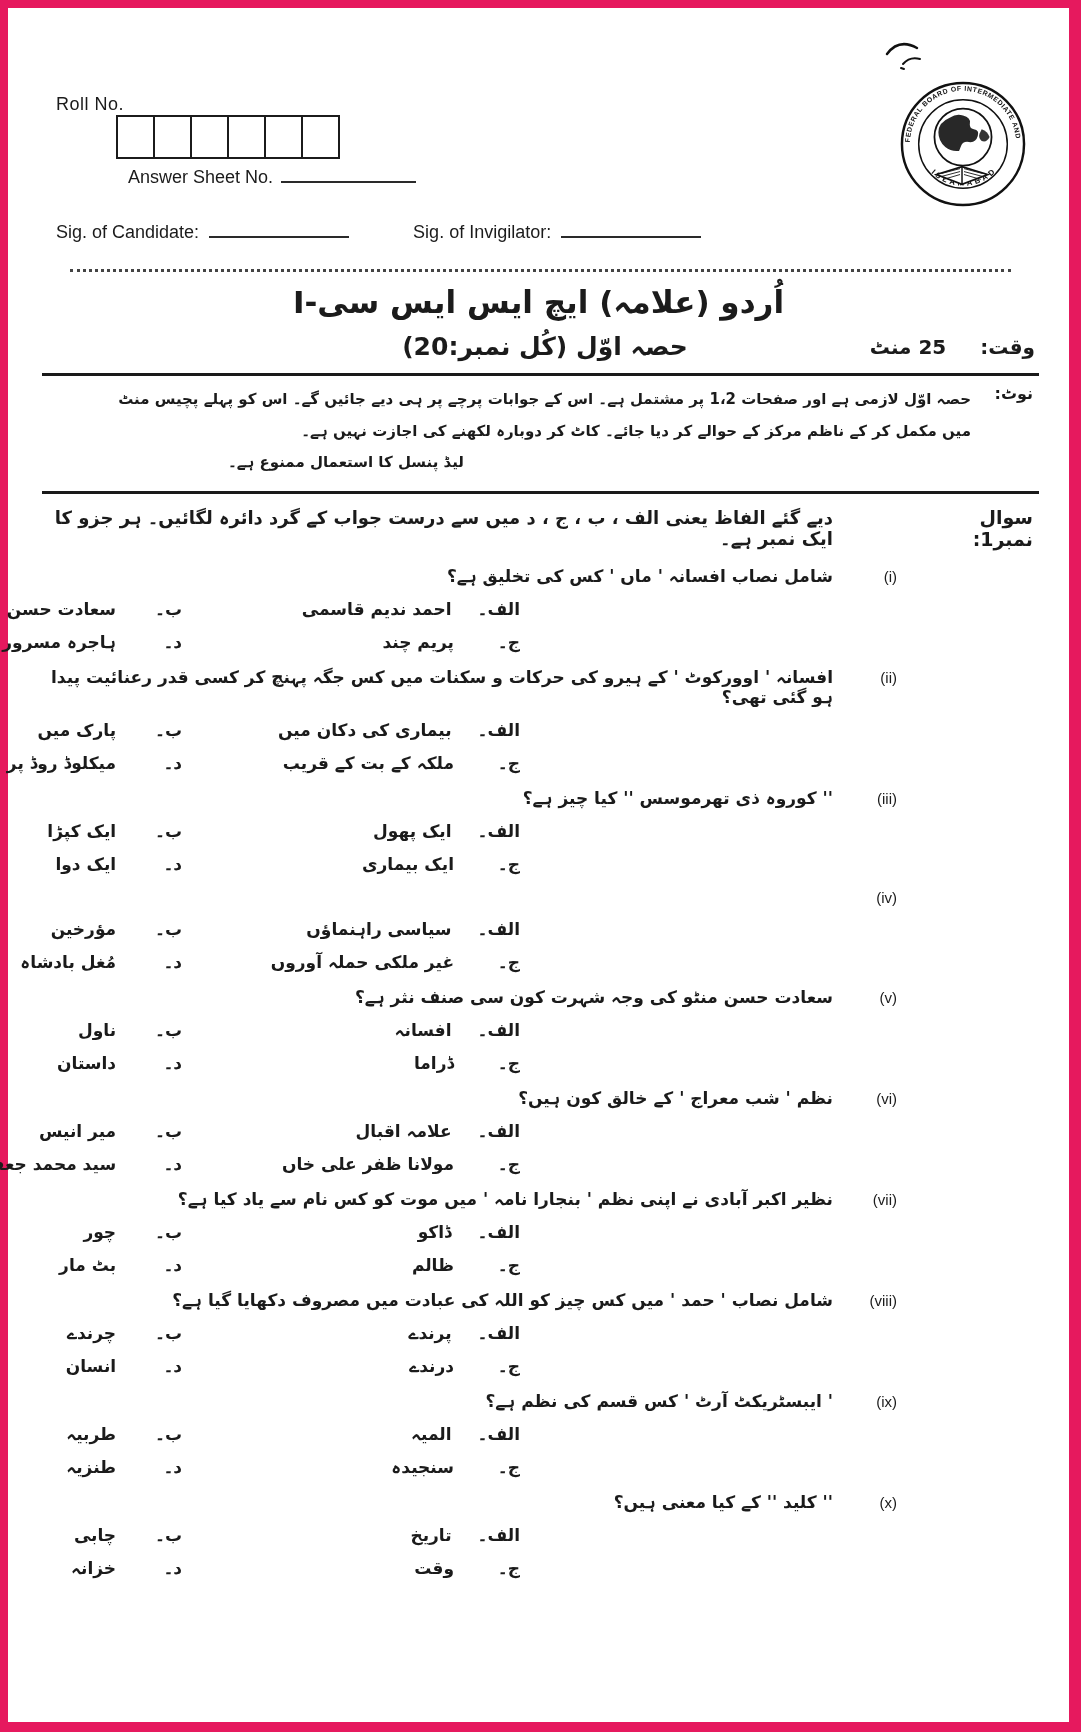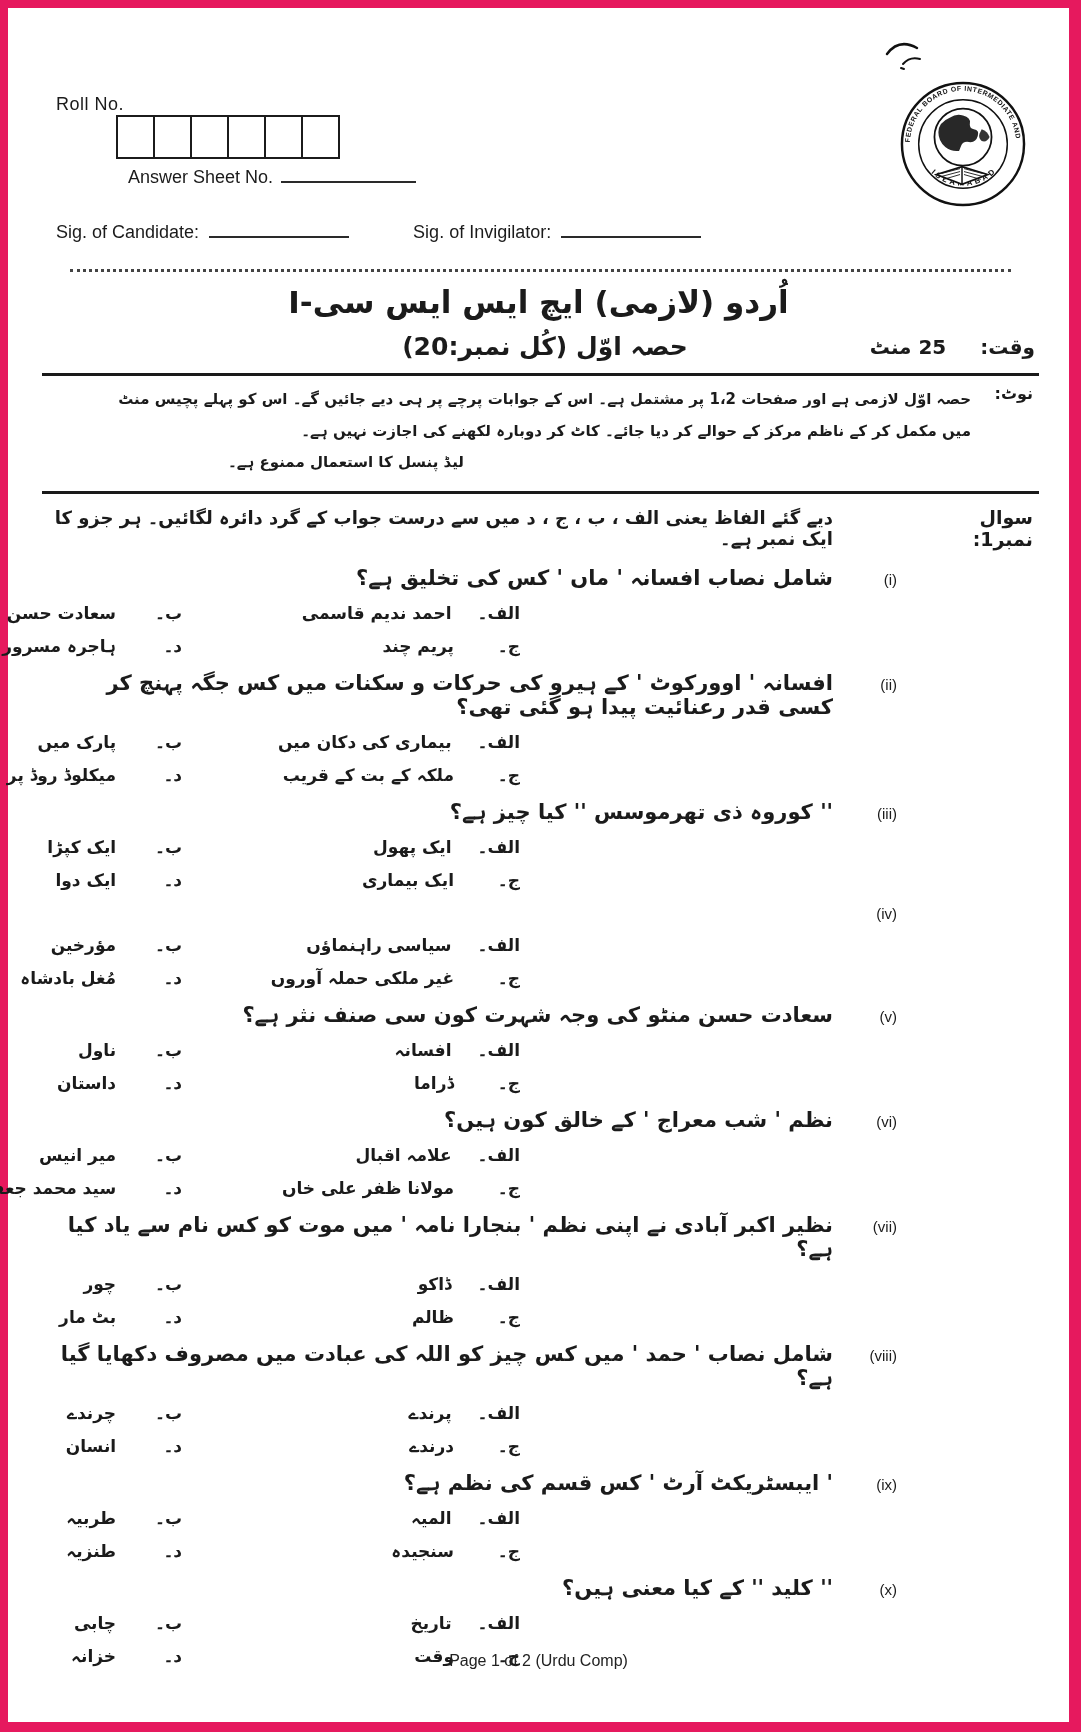--- a/index.html
+++ b/index.html
@@ -49,21 +49,21 @@
   .q1-row { display:flex; direction:rtl; padding:12px 36px 0 40px; align-items:baseline; }
   .q1-label { font-size:19px; font-weight:bold; width:110px; flex-shrink:0; }
   .q1-instruction { font-size:18px; font-weight:bold; margin-right:90px; }
 
   
   .mcq-list { margin-top:16px; }
   .mcq { margin-bottom:15px; }
   .mcq-qrow { display:flex; direction:rtl; margin-right:172px; margin-left:40px; align-items:baseline; }
   .mcq-num { direction:ltr; font-size:15px; width:42px; flex-shrink:0; text-align:right;
              font-family:"Liberation Sans",sans-serif; }
-  .mcq-question { font-size:21px; font-weight:bold; margin-right:22px; }
+  .mcq-question { font-size:17px; font-weight:bold; margin-right:22px; }
   .opts-row { display:flex; direction:rtl; margin-right:228px; width:512px; margin-top:13px; }
   .opt { display:flex; direction:rtl; align-items:baseline; }
   .opt-first { width:66%; }
   .opt-second { width:34%; }
   .opt-label { font-size:17px; font-weight:bold; min-width:40px; }
   .opt-text { font-size:17px; font-weight:bold; margin-right:26px; white-space:nowrap; }
 
   
   .footer { position:absolute; bottom:52px; left:0; width:100%; text-align:center;
             font-size:16px; color:#222; }
@@ -124,21 +124,21 @@
       <span>Sig. of Candidate:</span><span class="uline sig-line"></span>
     </div>
     <div class="sig-invigilator">
       <span>Sig. of Invigilator:</span><span class="uline sig-line"></span>
     </div>
   </div>
 
   <div class="dotted-sep"></div>
 
   <div class="title-section">
-    <div class="title-main urdu">اُردو (لازمی)  ایچ ایس ایس سی-I</div>
+    <div class="title-main urdu">اُردو (علامہ)  ایچ ایس ایس سی-I</div>
     <div class="title-sub urdu">حصہ اوّل (کُل نمبر:20)</div>
     <div class="time-block urdu">
       <span>وقت:</span>
       <span>25 منٹ</span>
     </div>
   </div>
 
   <div class="rule"></div>
 
   <div class="note-row urdu">
@@ -422,15 +422,14 @@
           </div>
         <div class="opt opt-second">
             <span class="opt-label urdu">د۔</span>
             <span class="opt-text urdu">خزانہ</span>
           </div>
       </div>
     </div>
 
   </div>
 
-  <div class="footer">Page 1 of 2 (Urdu Comp)</div>
 
 </div>
 
 </body></html>

